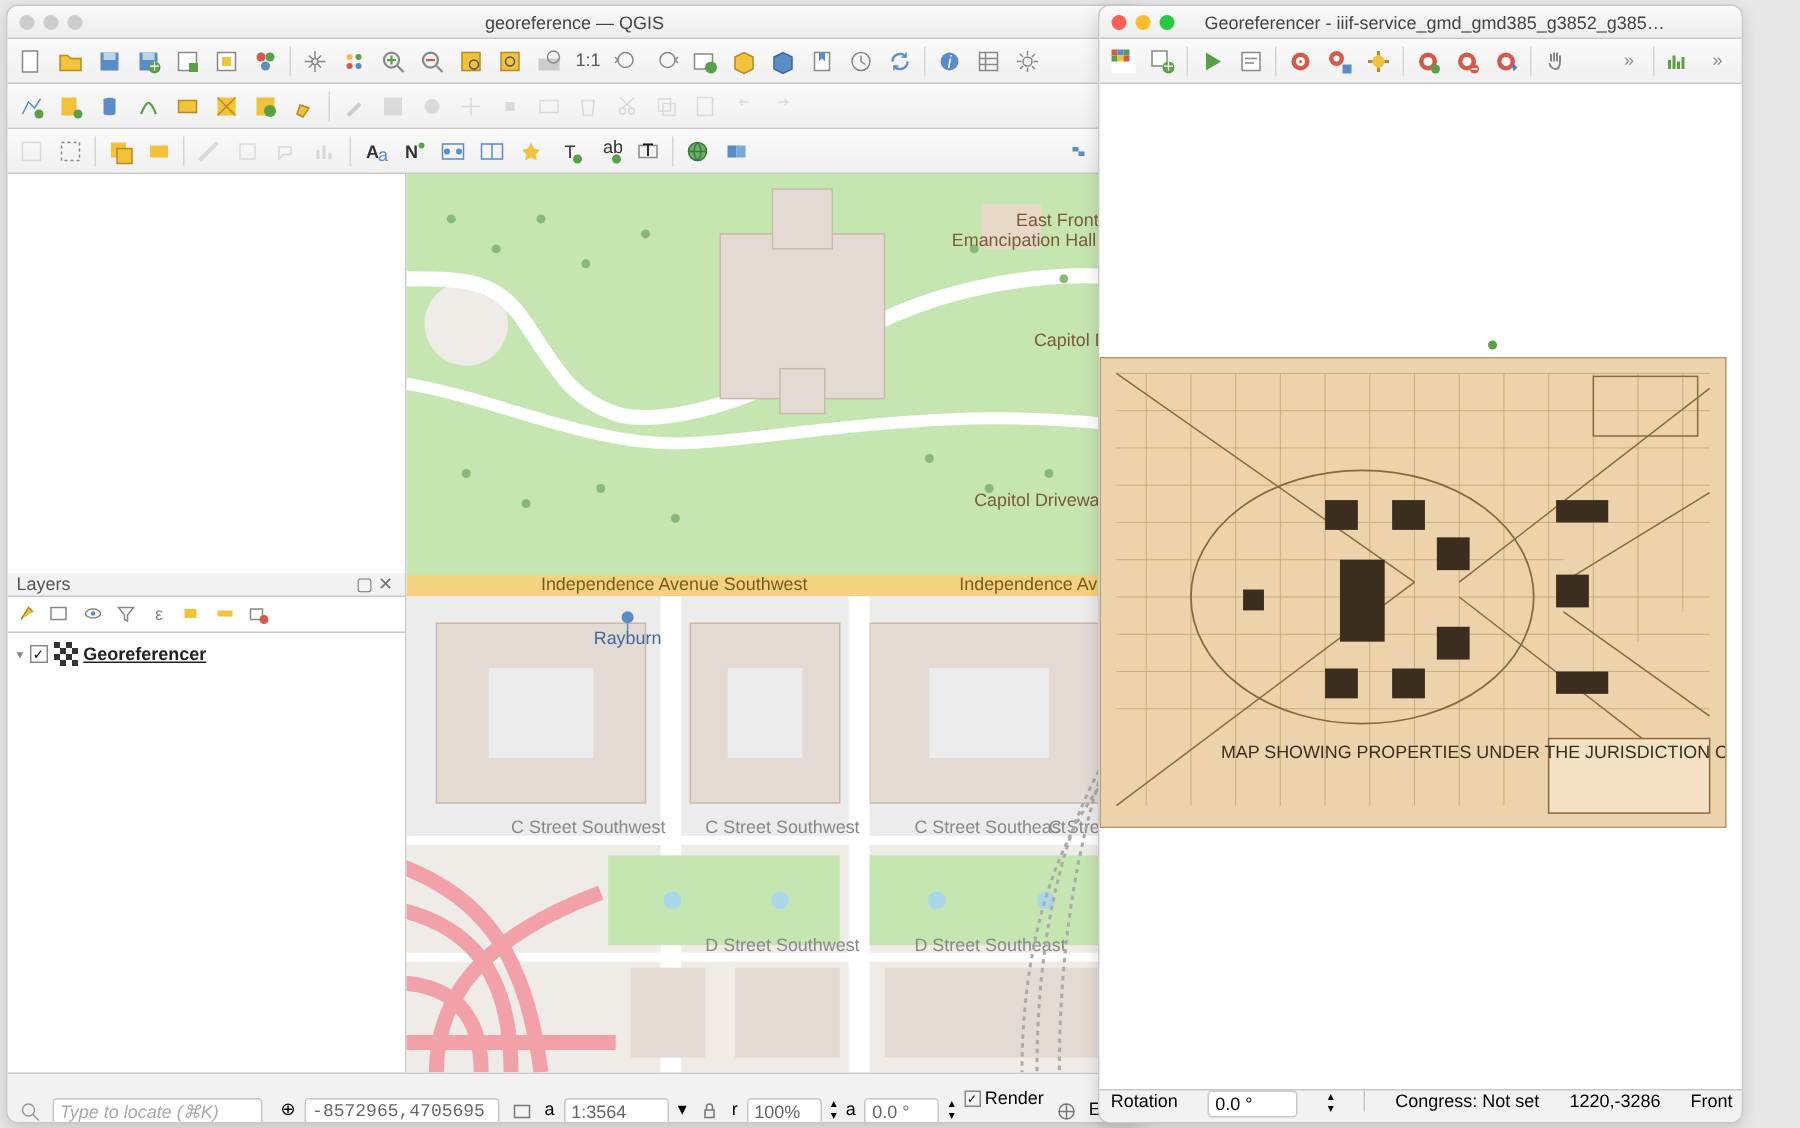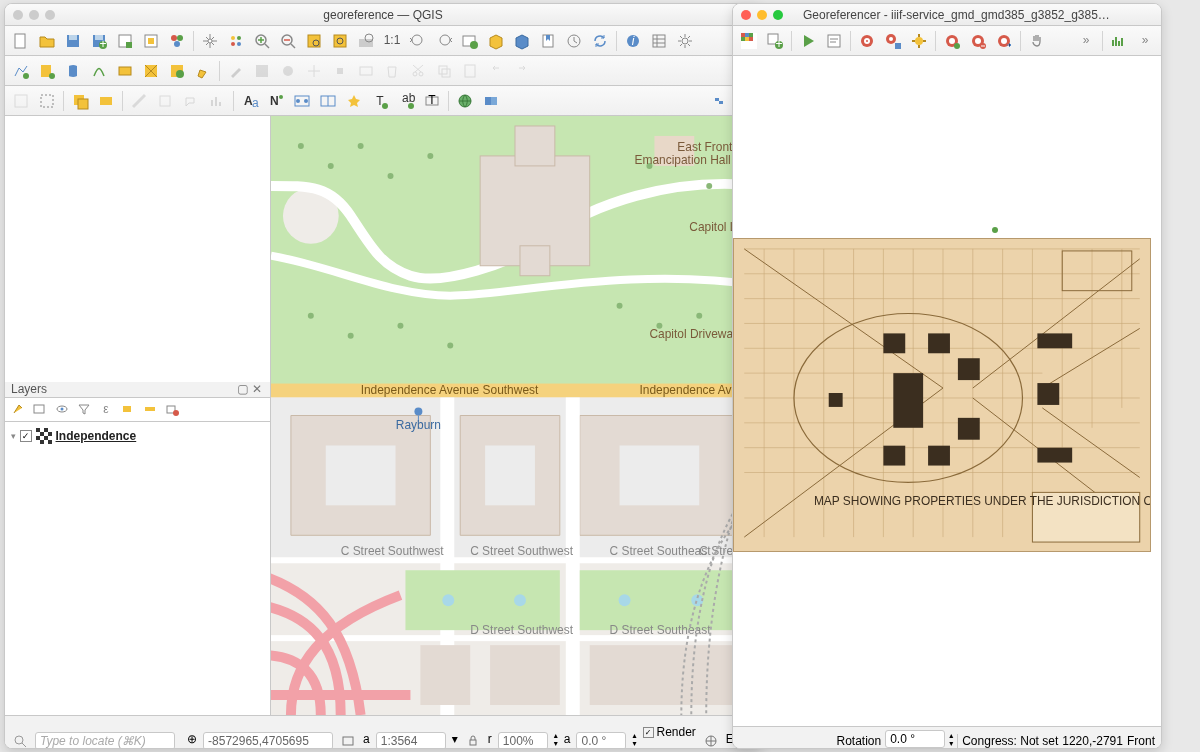--- a/index.html
+++ b/index.html
@@ -57,21 +57,21 @@
   .status{height:24px;border-top:1px solid var(--bdr);background:var(--bg);display:flex;gap:6px;padding:16px 6px;flex-shrink:0;font-size:11px;}
   .status .inp{background:#fff;border:1px solid var(--bdr);border-radius:3px;padding:1px 4px;height:18px;display:flex;align-items:center;color:#666;}
   .status .chk{display:flex;align-items:center;gap:3px;}
   .status .chkbox{width:11px;height:11px;border:1px solid #888;display:flex;align-items:center;justify-content:center;font-size:8px;}
   
   .mapsvg{position:absolute;inset:0;width:100%;height:100%;}
   
   .historic{position:absolute;background:var(--historic-bg);border:1px solid #b7996d;}
   .historic svg{width:100%;height:100%;}
   .geo-body{flex:1;position:relative;background:#fff;}
-  .geo-status{height:22px;border-top:1px solid var(--bdr);background:var(--bg);display:flex;align-items:flex-end;gap:4px;padding:0 6px;font-size:11px;justify-content:flex-end;}
+  .geo-status{height:22px;border-top:1px solid var(--bdr);background:var(--bg);display:flex;align-items:flex-start;gap:20px;padding:0 6px;font-size:11px;justify-content:flex-end;}
   .geo-status .inp{background:#fff;border:1px solid var(--bdr);border-radius:3px;padding:1px 4px;height:18px;display:flex;align-items:center;width:60px;}
   
 </style>
 </head>
 <body>
 
 <div class="win" style="left:4px;top:3px;width:758px;height:746px;">
   <div class="titlebar">
     <div class="traffic">
       <span class="t-dim"></span>
@@ -543,21 +543,21 @@
                 <rect y="0" width="4" height="4" fill="#333"></rect>
                 <rect x="8" width="4" height="4" fill="#333"></rect>
                 <rect x="4" y="4" width="4" height="4" fill="#333"></rect>
                 <rect x="12" y="4" width="4" height="4" fill="#333"></rect>
                 <rect y="8" width="4" height="4" fill="#333"></rect>
                 <rect x="8" y="8" width="4" height="4" fill="#333"></rect>
                 <rect x="4" y="12" width="4" height="4" fill="#333"></rect>
                 <rect x="12" y="12" width="4" height="4" fill="#333"></rect>
               </svg>
             </span>
-          <span class="label">Independence</span>
+          <span class="label">Georeferencer</span>
         </div>
       </div>
     </div>
 
     <div class="map">
       <svg class="mapsvg" viewBox="0 0 492 600" preserveAspectRatio="none">
 
         <rect width="492" height="600" fill="#efece8"></rect>
 
         <path d="M0 0h492v270H0z" fill="var(--map-green)"></path>
@@ -656,21 +656,21 @@
   <div class="status">
     <span class="sm-ico">
         <svg width="14" height="14">
           <circle cx="6" cy="6" r="4" fill="none" stroke="#999"></circle>
           <path d="M9 9l4 4" stroke="#999"></path>
         </svg>
       </span>
     <span class="inp" style="width:140px;font-style:italic;color:#aaa;">Type to locate (⌘K)</span>
     <span class="flex"></span>
     <span>⊕</span>
-    <span class="inp" style="width:130px;">-8572965,4705695</span>
+    <span class="inp" style="width:130px;font-family:Liberation Mono, monospace;">-8572965,4705695</span>
     <span class="sm-ico">
         <svg width="14" height="14">
           <rect x="2" y="3" width="10" height="8" fill="none" stroke="#777"></rect>
         </svg>
       </span>
     <span>a</span>
     <span class="inp" style="width:70px;">1:3564</span>
     <span>▾</span>
     <span class="sm-ico">
         <svg width="12" height="12">
@@ -851,16 +851,16 @@
       </svg>
     </div>
   </div>
 
   <div class="geo-status">
     <span>Rotation</span>
     <span class="inp">0.0 °</span>
     <span style="font-size:8px;line-height:8px;">▴<br>▾</span>
     <span style="border-left:1px solid var(--bdr);height:14px;"></span>
     <span>Congress: Not set</span>
-    <span>1220,-2791</span>
+    <span>1220,-3286</span>
     <span>Front</span>
   </div>
 </div>
 
 </body></html>

